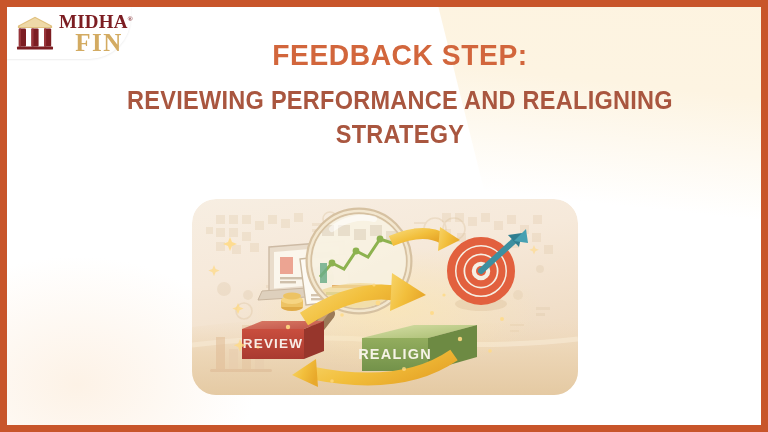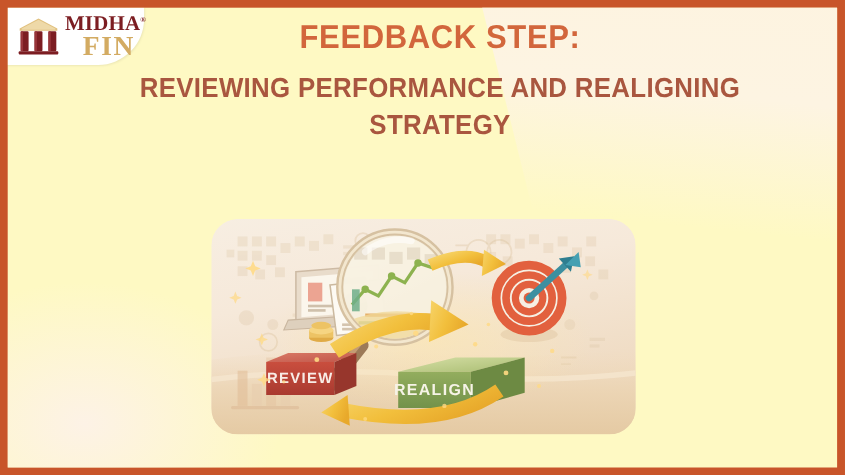--- a/index.html
+++ b/index.html
@@ -15,21 +15,21 @@
   #slide {
     position:relative;
     width:768px; height:432px;
     background:#c8552a;
     padding:7px;
   }
 
   #canvas {
     position:relative;
     width:100%; height:100%;
-    background:#fef9c3;
+    background:#ffffff;
     overflow:hidden;
   }
 
   
   .corner-wash {
     position:absolute;
     top:-60px; right:-130px;
     width:420px; height:330px;
     background:linear-gradient(200deg,#fdf3de 0%,#fdf4e2 45%,rgba(250,238,232,0) 72%);
     transform:rotate(-14deg);
@@ -83,21 +83,21 @@
     letter-spacing:1.5px;
     color:#d3ab62;
     margin-top:-1px;
     text-align:center;
     padding-left:6px;
   }
 
   
   .headings {
     position:absolute;
-    top:10px; left:0; right:0;
+    top:30px; left:0; right:0;
     text-align:center;
     z-index:4;
     margin-left:32px;
   }
   .title-main {
     font-family:"Liberation Sans", sans-serif;
     font-weight:700;
     font-size:30px;
     letter-spacing:.6px;
     color:#d2663c;

